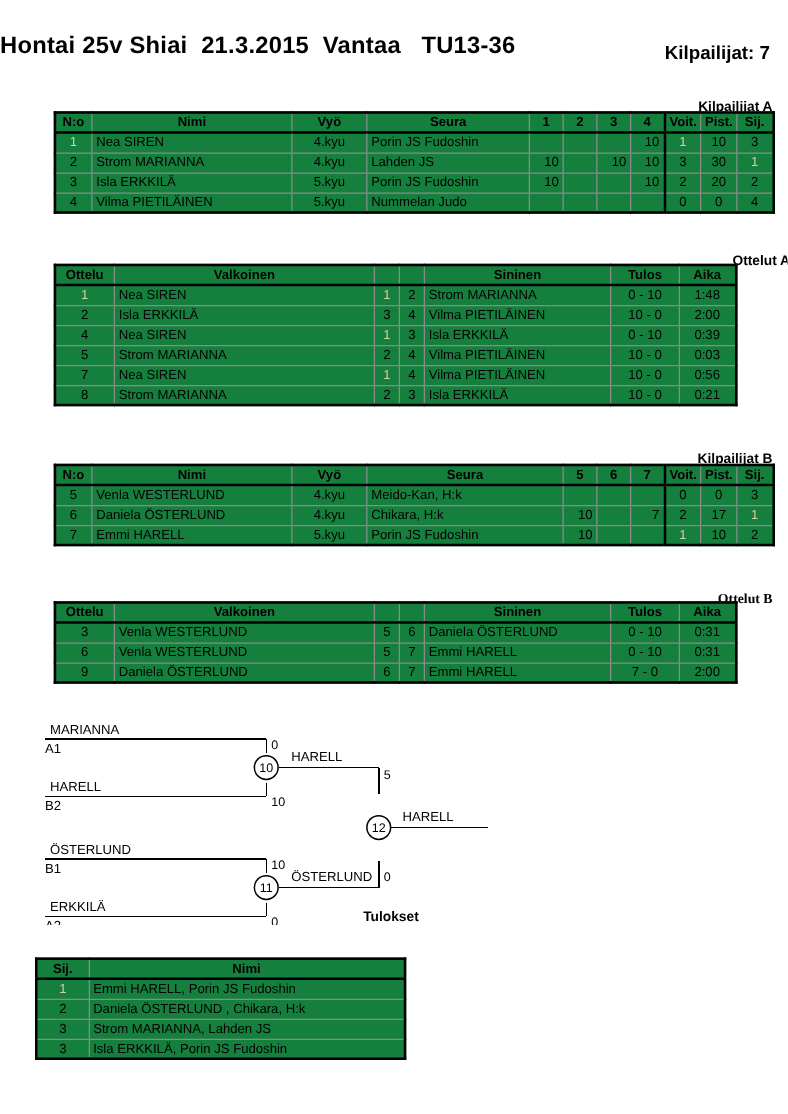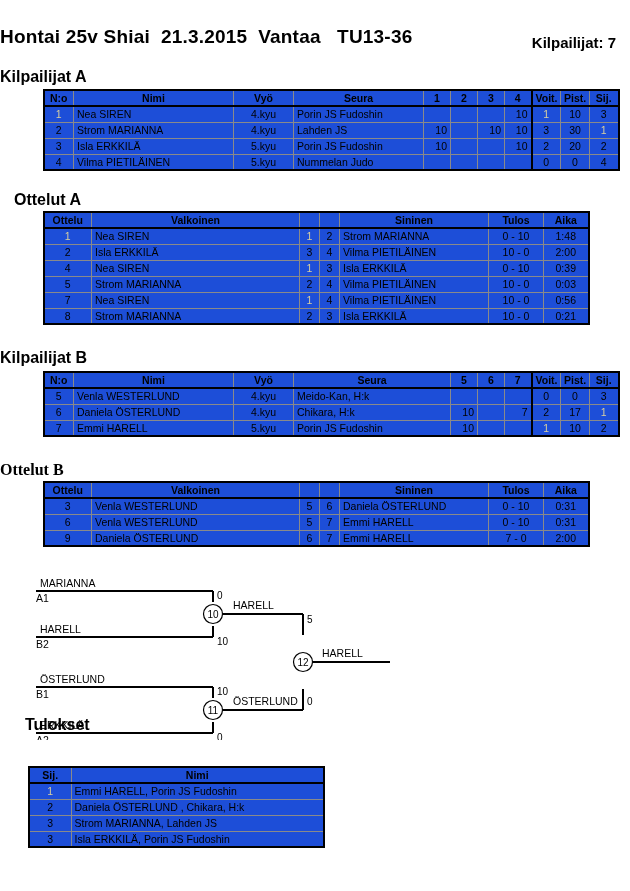--- a/index.html
+++ b/index.html
@@ -28,33 +28,33 @@
   .entrant-count {
     position: absolute;
     top: 34px;
     right: 14px;
     font-size: 15px;
     font-weight: bold;
   }
 
   
   .section-caption {
-    text-align: left;
-    font-size: 16px;
+    text-align: right;
+    font-size: 11px;
     font-weight: bold;
-    margin: 0;
+    margin: 12px;
     padding: 0;
   }
 
   
   table.grid {
     border-collapse: collapse;
     font-size: 10.5px;
     table-layout: fixed;
-    background: #1d4ed8;
+    background: #15803d;
   }
   table.grid th, table.grid td {
     border: 1px solid #8a8a8a;
     padding: 1px 3px;
     height: 16px;
     box-sizing: border-box;
     overflow: hidden;
     white-space: nowrap;
   }
   table.grid thead th {

